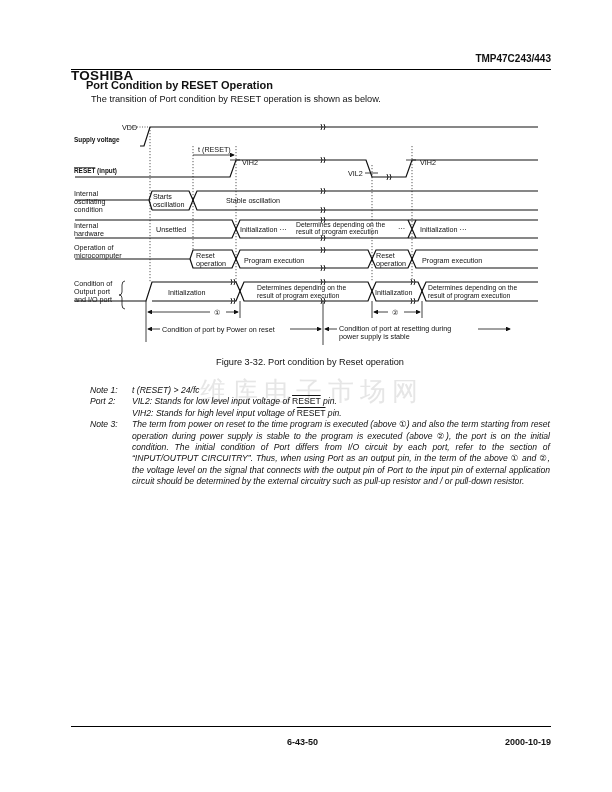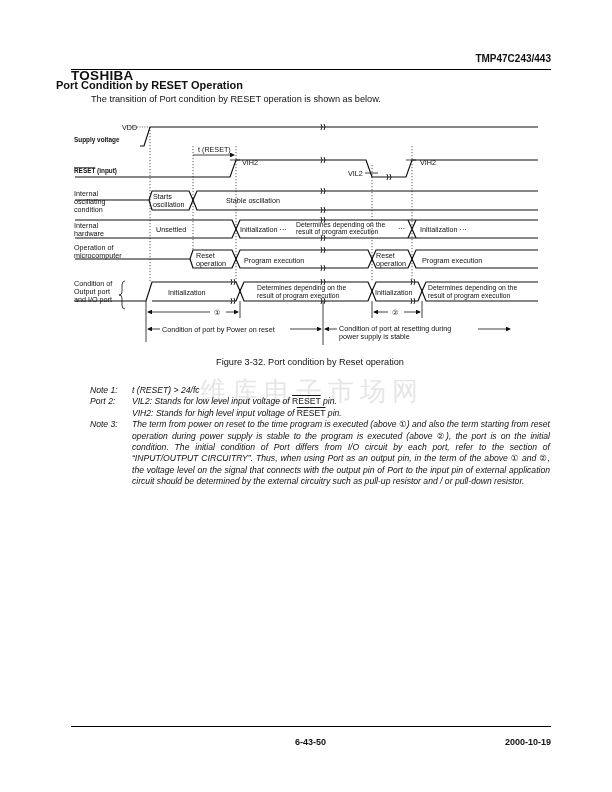--- a/index.html
+++ b/index.html
@@ -2,32 +2,32 @@
 <html><head>
   <meta charset="utf-8">
   <style>
     html, body { margin: 0; padding: 0; background: #ffffff; }
     body { width: 612px; height: 792px; position: relative; overflow: hidden;
            font-family: "Liberation Sans", "DejaVu Sans", sans-serif; color: #111; }
     .abs { position: absolute; }
     .brand { left: 71px; top: 52px; font-size: 13.5px; font-weight: bold; letter-spacing: 0.3px; margin-top: 16px; }
     .partno { right: 61px; top: 53px; font-size: 10px; font-weight: bold; margin-left: 10px; }
     .header-rule { left: 71px; top: 69px; width: 480px; height: 1.4px; background: #000; }
-    .section-title { left: 56px; top: 79px; font-size: 11px; font-weight: bold; }
+    .section-title { left: 86px; top: 79px; font-size: 11px; font-weight: bold; }
     .section-intro { left: 91px; top: 94px; font-size: 9.2px; }
     svg.diagram { position: absolute; left: 0; top: 0; }
     svg text { font-family: "Liberation Sans", "DejaVu Sans", sans-serif; fill: #111; }
     .caption { left: 0; width: 612px; top: 357px; text-align: center; font-size: 9.2px; padding-left: 8px; box-sizing: border-box; }
     .notes { left: 90px; top: 385px; width: 460px; font-size: 8.6px; font-style: italic; line-height: 11.4px; }
     .note-row { display: flex; }
     .note-label { width: 42px; flex: 0 0 42px; }
     .note-text { flex: 1; text-align: justify; }
     .overline { text-decoration: overline; font-style: normal; }
     .footer-rule { left: 71px; top: 726px; width: 480px; height: 1.4px; background: #000; }
-    .page-num { left: 287px; top: 737px; font-size: 9px; font-weight: bold; margin-left: 8px; }
+    .page-num { left: 287px; top: 737px; font-size: 9px; font-weight: bold; }
     .page-date { right: 61px; top: 737px; font-size: 9px; font-weight: bold; }
     .watermark { left: 200px; top: 374px; font-size: 26px; color: #e6e6e6; letter-spacing: 6px; font-family: "DejaVu Sans", sans-serif; }
   </style>
 </head>
 <body>
 
 <div class="abs brand">TOSHIBA</div>
 <div class="abs partno">TMP47C243/443</div>
 <div class="abs header-rule"></div>
 

